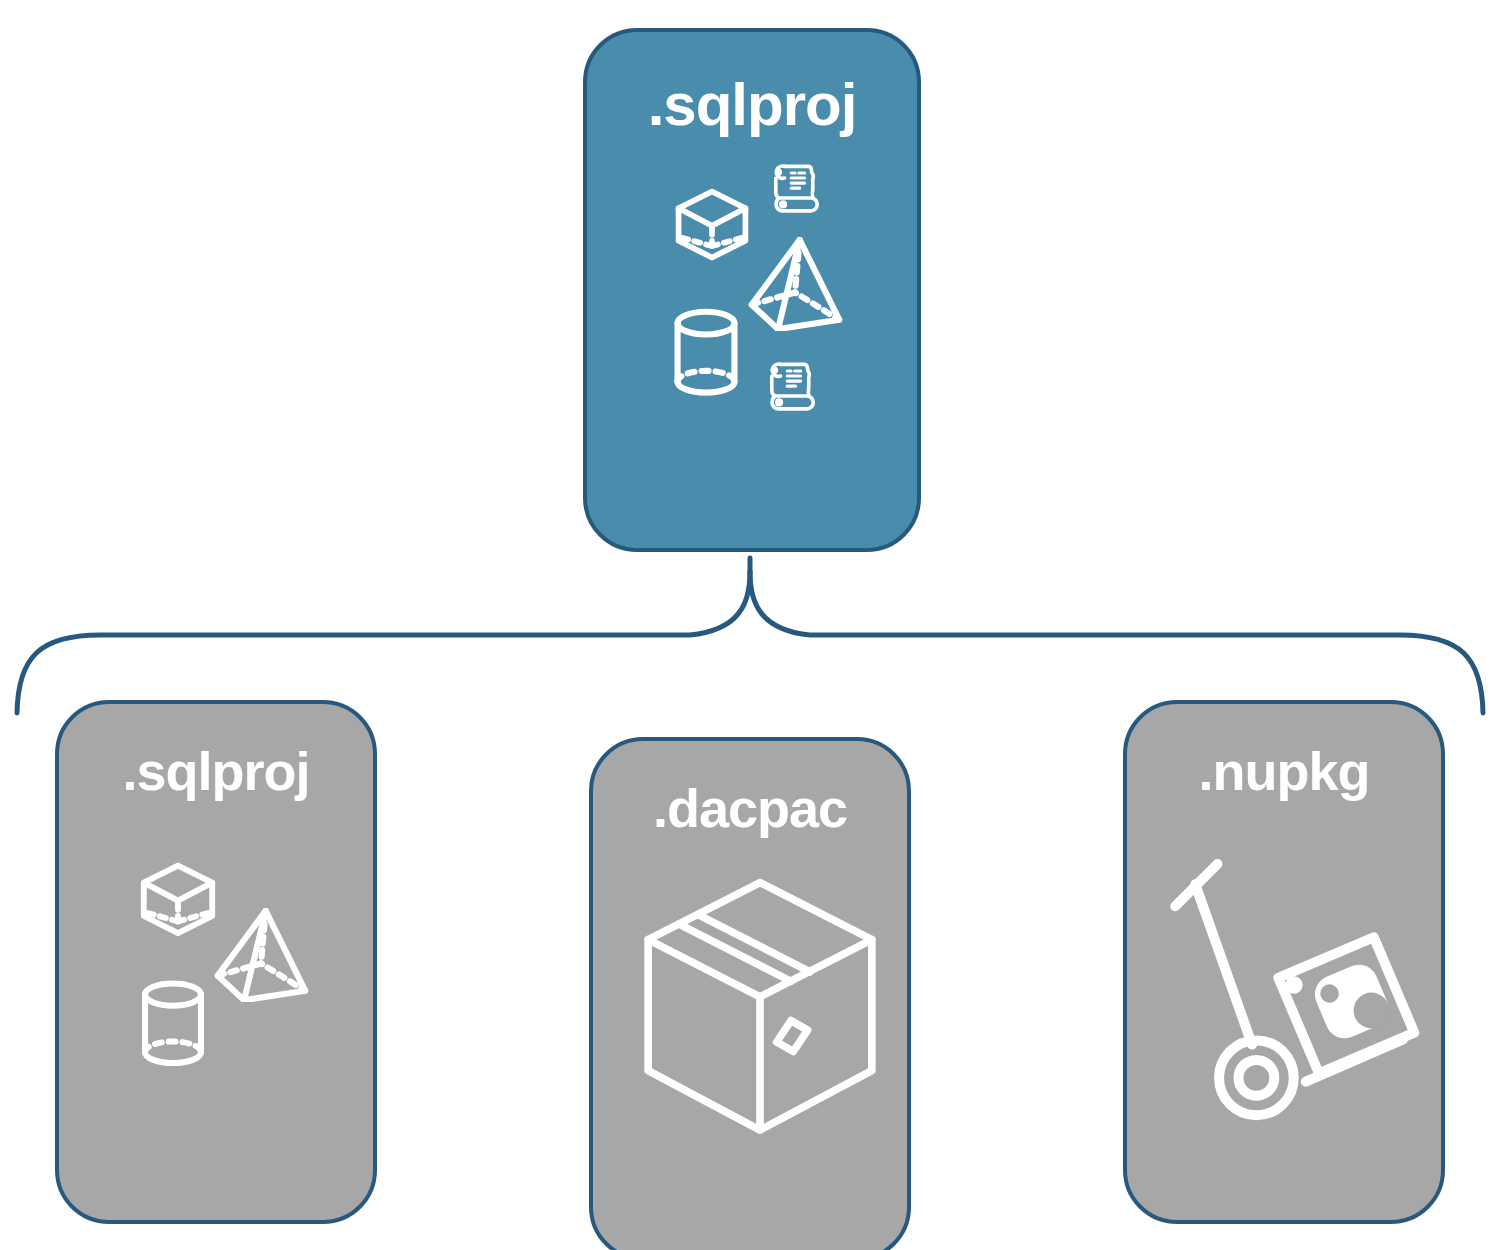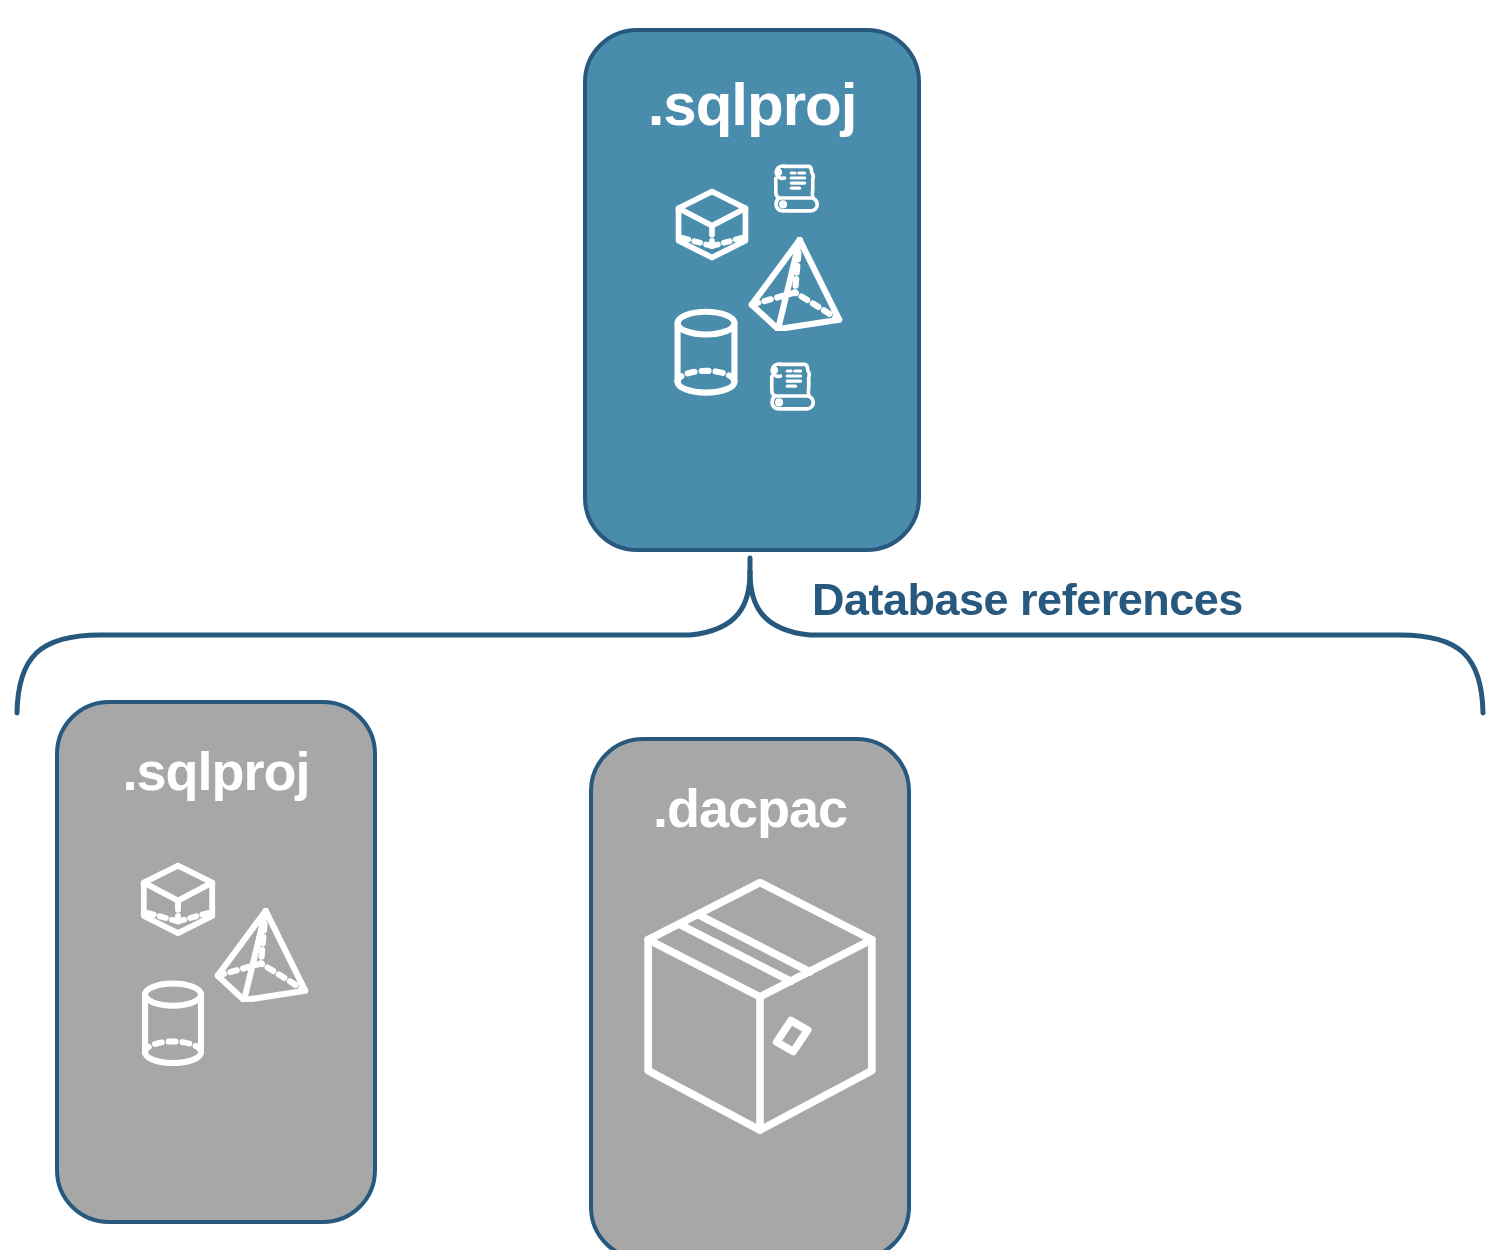--- a/index.html
+++ b/index.html
@@ -138,21 +138,20 @@
   </div>
 
   <svg id="brace-layer" viewBox="0 0 1500 1250">
     <g fill="none" stroke="var(--accent,#27587E)" stroke-width="5" stroke-linecap="round">
       <path d="M750 558 L750 572"></path>
       <path d="M750 572 C750 604 739 630 690 635 L100 635 C40 635 18 657 17 713"></path>
       <path d="M750 572 C750 604 761 630 810 635 L1400 635 C1460 635 1482 657 1483 713"></path>
     </g>
   </svg>
 
-  <div id="connector-label">Database references</div>
 
   <div class="node node-child" id="child-0">
     <span class="node-label">.sqlproj</span>
     <span class="icon" style="left:74px;top:158px;width:90px;height:90px">
         <svg>
           <use href="#icon-cube"></use>
         </svg>
       </span>
     <span class="icon" style="left:149px;top:204px;width:106px;height:94px">
         <svg>
@@ -168,14 +167,22 @@
 
   <div class="node node-child" id="child-1">
     <span class="node-label">.dacpac</span>
     <span class="icon" style="left:48px;top:136px;width:238px;height:280px">
         <svg>
           <use href="#icon-package-box"></use>
         </svg>
       </span>
   </div>
 
+  <div class="node node-child" id="child-2">
+    <span class="node-label">.nupkg</span>
+    <span class="icon" style="left:38px;top:151px;width:256px;height:269px">
+        <svg>
+          <use href="#icon-hand-truck"></use>
+        </svg>
+      </span>
+  </div>
 
 </div>
 
 </body></html>

